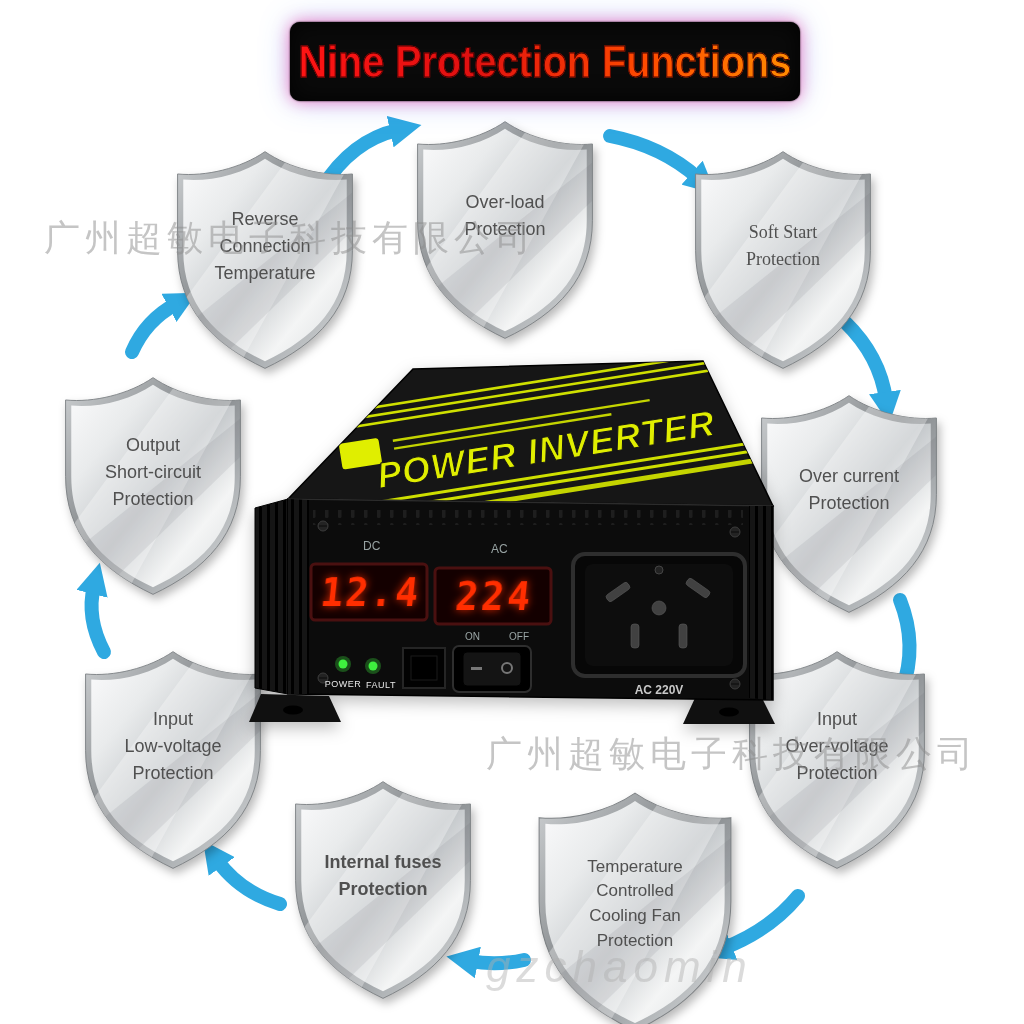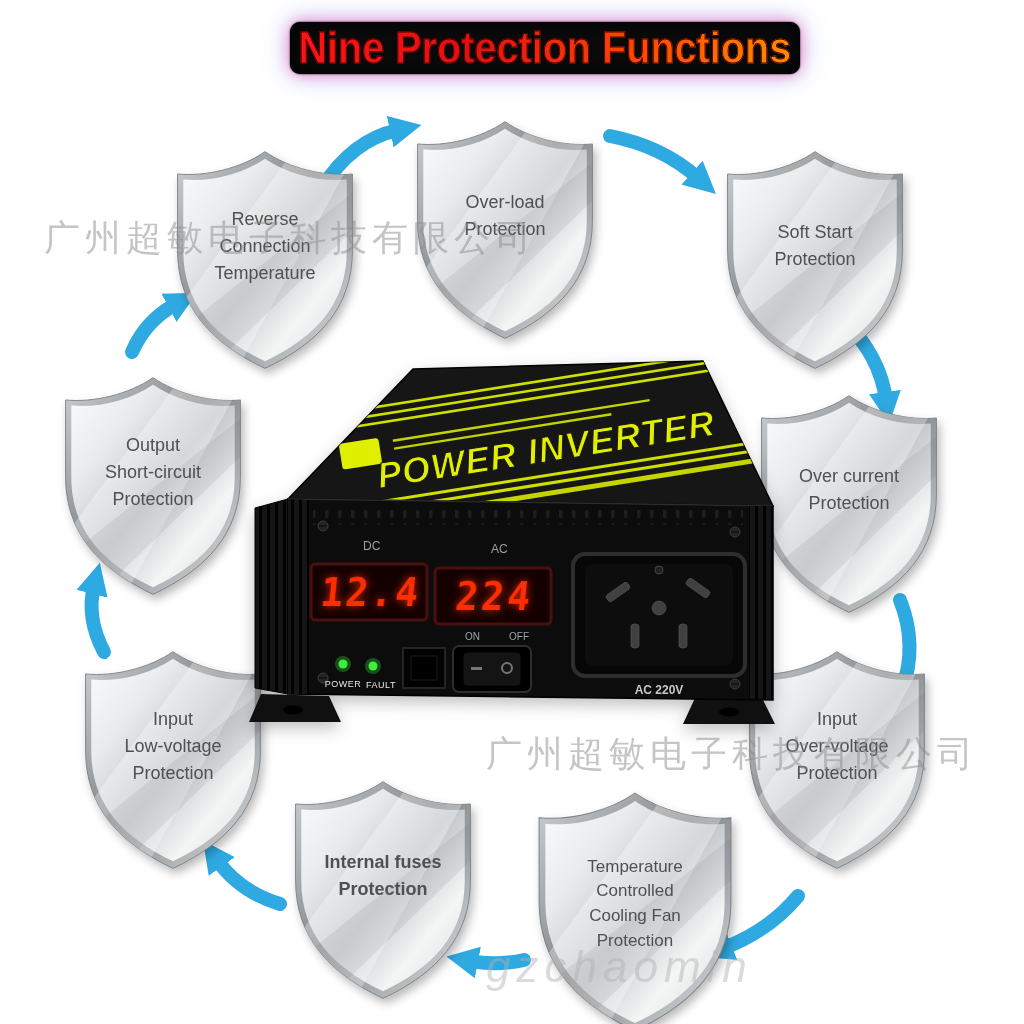--- a/index.html
+++ b/index.html
@@ -2,21 +2,21 @@
 <html><head>
 <meta charset="utf-8">
 <style>
   html,body{margin:0;padding:0;background:#fff;}
   .stage{
     position:relative;width:1024px;height:1024px;overflow:hidden;background:#ffffff;
     font-family:"Liberation Sans",sans-serif;
   }
   
   .banner{
-    position:absolute;left:290px;top:22px;width:510px;height:52px;
+    position:absolute;left:290px;top:22px;width:510px;height:79px;
     background:#0a0a0a;border-radius:10px;
     display:flex;align-items:center;justify-content:center;
     box-shadow:0 0 2px #000,0 0 16px rgba(255,30,140,.55),0 0 30px rgba(70,130,255,.35),inset 0 0 22px rgba(0,0,0,.9);
     z-index:6;
   }
   .banner-title{
     display:inline-block;transform:scaleX(.9);
     font-size:44px;font-weight:900;letter-spacing:0;
     background:linear-gradient(90deg,#ff1414 0%,#e01010 35%,#ff4a00 70%,#ff8c00 100%);
     -webkit-background-clip:text;background-clip:text;color:transparent;
@@ -120,21 +120,21 @@
       <path d="M100 6 C126 24 164 33 194 30 L194 112 C194 174 157 212 100 239 C43 212 6 174 6 112 L6 30 C36 33 74 24 100 6 Z" fill="url(#gradInner)" transform="translate(100,122.5) scale(0.935) translate(-100,-122.5)"></path>
       <g clip-path="url(#shieldClip)">
         <polygon points="10,170 130,6 196,10 70,240" fill="#ffffff" opacity="0.32"></polygon>
         <polygon points="0,205 200,45 200,85 35,245" fill="#555a5e" opacity="0.10"></polygon>
       </g>
     </svg>
     <div class="shield-label">Over-load
 Protection</div>
   </div>
 
-  <div class="shield" style="left:722px;top:146px;">
+  <div class="shield" style="left:690px;top:146px;font-family:Liberation Serif, serif;">
     <svg class="shield-svg" viewBox="0 0 200 245">
       <path d="M100 6 C126 24 164 33 194 30 L194 112 C194 174 157 212 100 239 C43 212 6 174 6 112 L6 30 C36 33 74 24 100 6 Z" fill="url(#gradOuter)" stroke="#7d8184" stroke-width="1"></path>
       <path d="M100 6 C126 24 164 33 194 30 L194 112 C194 174 157 212 100 239 C43 212 6 174 6 112 L6 30 C36 33 74 24 100 6 Z" fill="url(#gradInner)" transform="translate(100,122.5) scale(0.935) translate(-100,-122.5)"></path>
       <g clip-path="url(#shieldClip)">
         <polygon points="10,170 130,6 196,10 70,240" fill="#ffffff" opacity="0.32"></polygon>
         <polygon points="0,205 200,45 200,85 35,245" fill="#555a5e" opacity="0.10"></polygon>
       </g>
     </svg>
     <div class="shield-label">Soft Start
 Protection</div>

